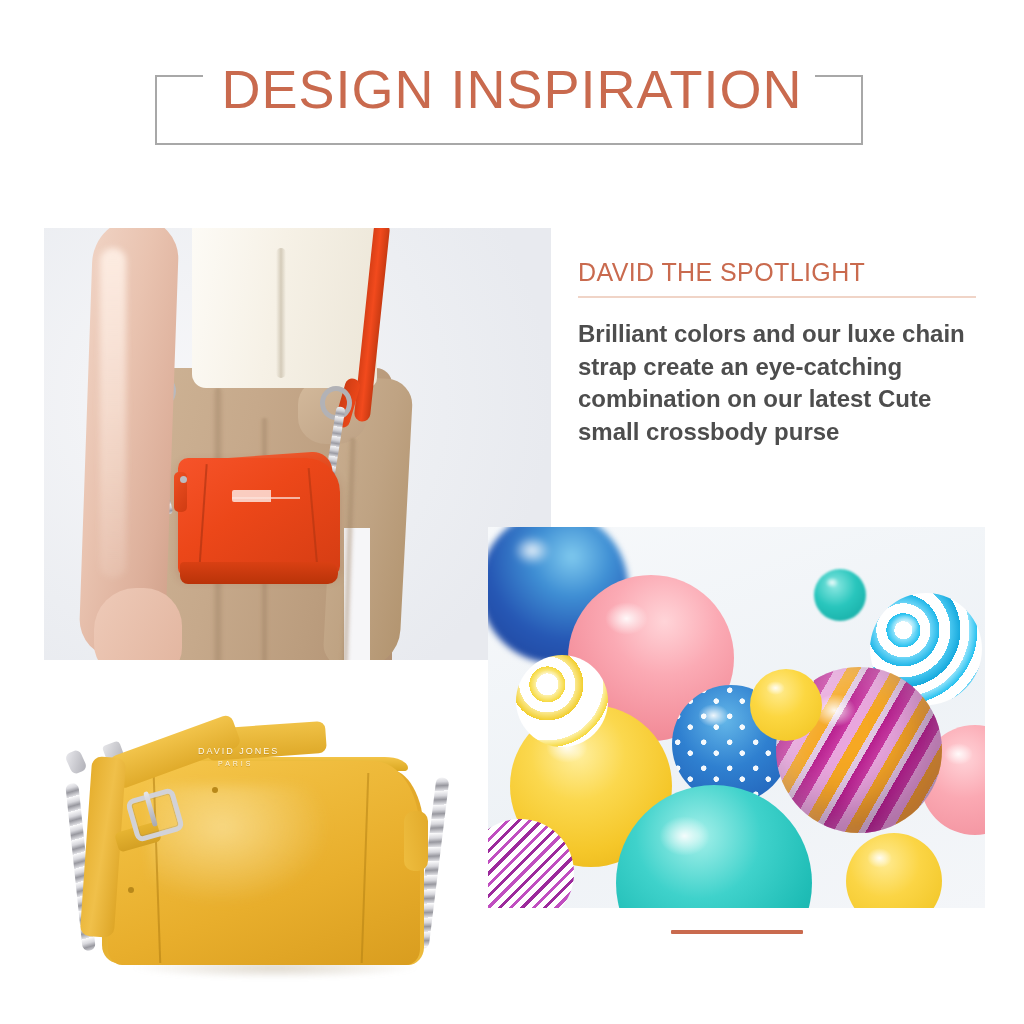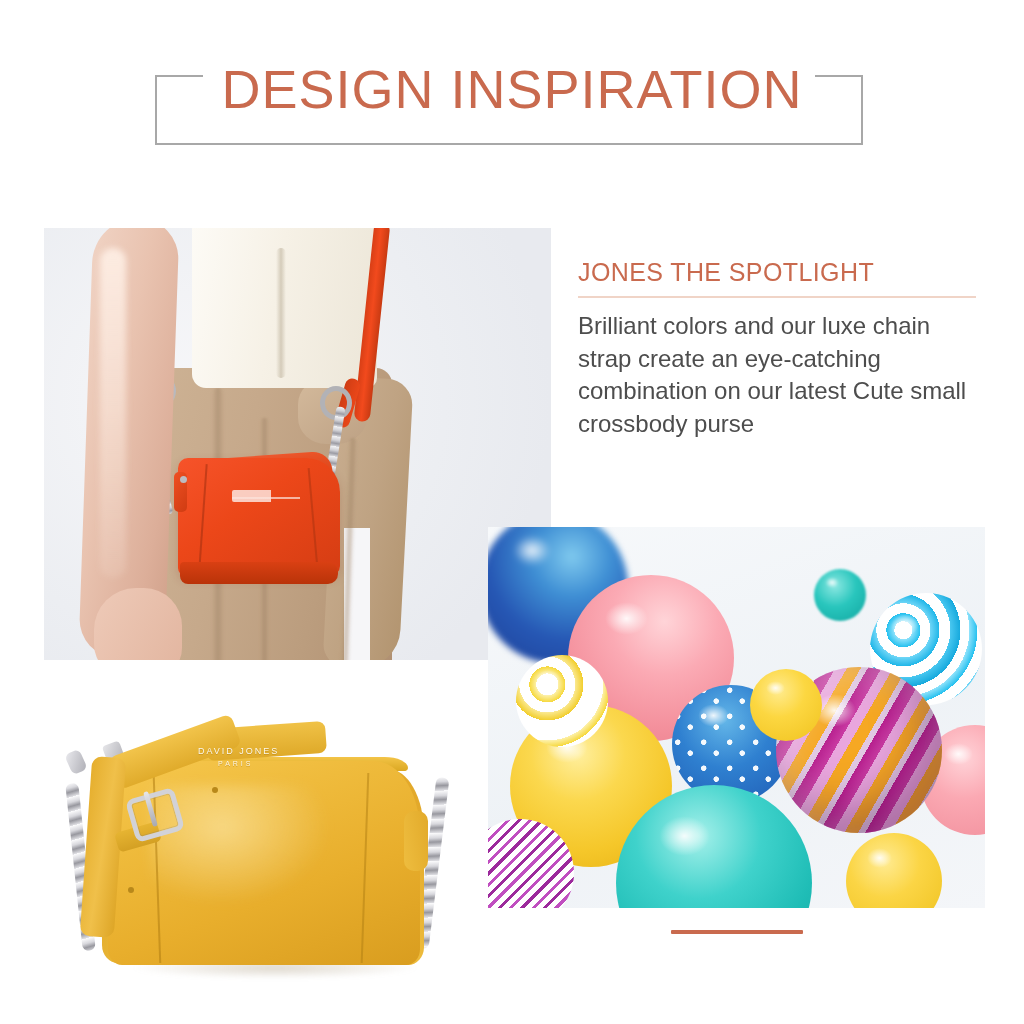--- a/index.html
+++ b/index.html
@@ -274,25 +274,25 @@
     font-weight: 400;
     white-space: nowrap;
   }
   #copy-rule {
     margin-top: 9px;
     width: 398px;
     height: 2px;
     background: #f0d4c7;
   }
   #copy-body {
-    margin-top: 12px;
+    margin-top: 20px;
     font-size: 24px;
     line-height: 1.36;
     color: #4d4d4d;
-    font-weight: 400;
+    font-weight: 700;
   }
 
   
   #yellow-bag-photo {
     position: absolute;
     left: 30px; top: 665px;
     width: 460px; height: 340px;
     background: #ffffff;
     overflow: hidden;
   }
@@ -671,21 +671,21 @@
   <div class="m-bag"></div>
   <div class="m-bag-seam"></div>
   <div class="m-bag-seam2"></div>
   <div class="m-bag-logo"></div>
   <div class="m-bag-base"></div>
   <div class="m-bag-clip"></div>
   <div class="m-bag-stud"></div>
 </div>
 
 <div id="copy-block">
-  <div id="copy-heading">JONES THE SPOTLIGHT</div>
+  <div id="copy-heading">DAVID THE SPOTLIGHT</div>
   <div id="copy-rule"></div>
   <div id="copy-body">Brilliant colors and our luxe chain strap create an eye-catching combination on our latest Cute small crossbody purse</div>
 </div>
 
 <div id="yellow-bag-photo">
   <div class="yb-shadow"></div>
   <div class="yb-chain-l"></div>
   <div class="yb-chain-top-l"></div>
   <div class="yb-chain-r"></div>
   <div class="yb-gusset-l"></div>

